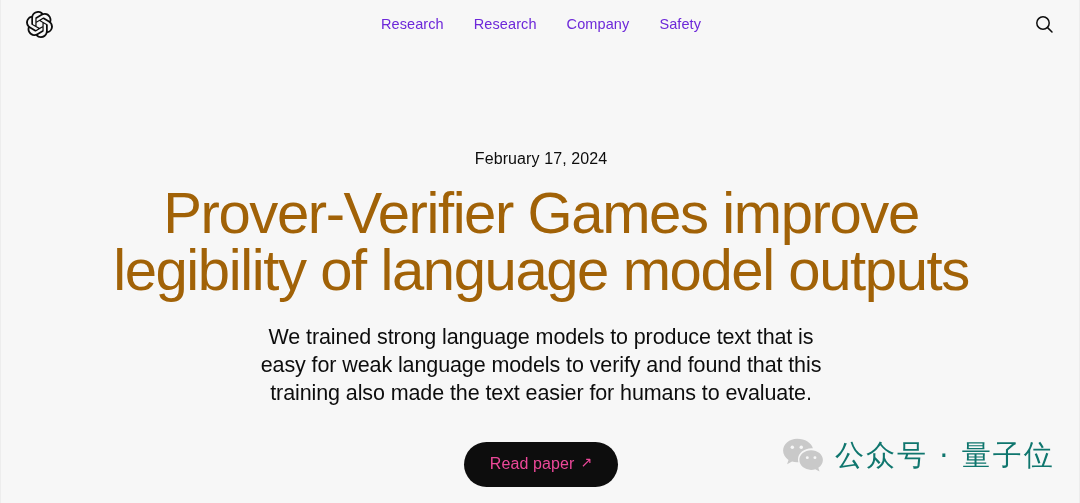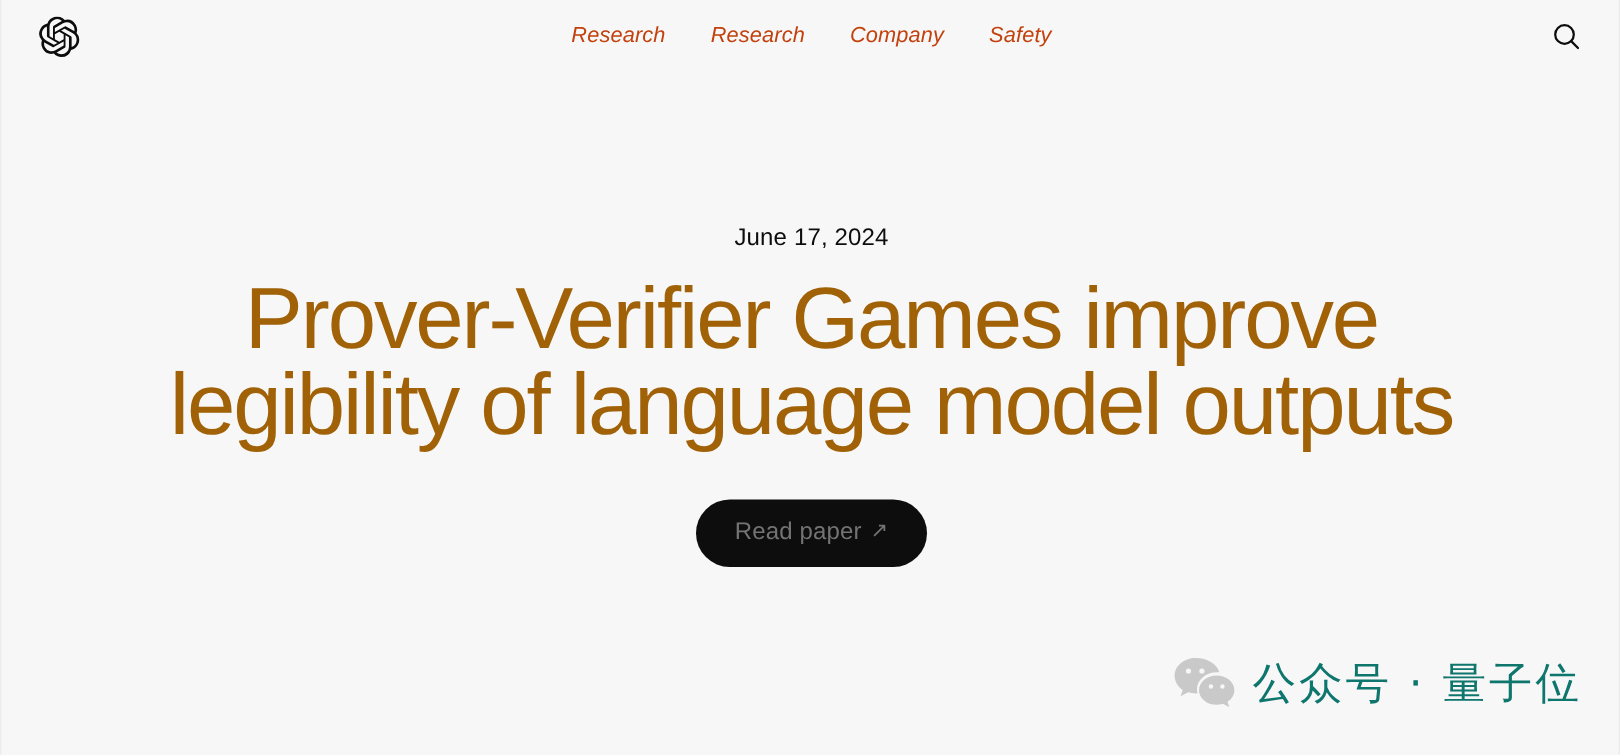--- a/index.html
+++ b/index.html
@@ -49,26 +49,25 @@
     height: 48px;
     display: flex;
     align-items: center;
     justify-content: center;
     gap: 30px;
     pointer-events: none;
   }
   .nav-item {
     font-size: 14.5px;
     line-height: 1;
-    color: #c2410c;
+    color: #6d28d9;
     letter-spacing: 0.1px;
     cursor: pointer;
     pointer-events: auto;
     white-space: nowrap;
-    font-style: italic;
   }
 
   .search-btn {
     margin-left: auto;
     width: 26px;
     height: 26px;
     display: flex;
     align-items: center;
     justify-content: center;
     cursor: pointer;
@@ -120,21 +119,21 @@
 
   .cta-wrap {
     margin-top: 35px;
   }
 
   .read-paper-btn {
     display: inline-flex;
     align-items: flex-start;
     gap: 6px;
     background: #0d0d0d;
-    color: #737373;
+    color: #ec4899;
     border: none;
     border-radius: 999px;
     padding: 14px 26px 15px 26px;
     font-size: 16px;
     line-height: 1;
     font-family: inherit;
     letter-spacing: 0.1px;
     cursor: pointer;
   }
   .arrow-ne {
@@ -192,27 +191,32 @@
     <svg width="20" height="20" viewBox="0 0 20 20" aria-hidden="true">
       <circle cx="9" cy="9" r="6.2" fill="none" stroke="#0d0d0d" stroke-width="1.5"></circle>
       <line x1="13.6" y1="13.6" x2="18" y2="18" stroke="#0d0d0d" stroke-width="1.5" stroke-linecap="round"></line>
     </svg>
   </div>
 
 </div>
 
 <div class="hero">
 
-  <div class="date">June 17, 2024</div>
+  <div class="date">February 17, 2024</div>
 
   <h1 class="headline">
     <span class="hl-line">Prover-Verifier Games improve</span>
     <span class="hl-line">legibility of language model outputs</span>
   </h1>
 
+  <p class="subtitle">
+    <span class="sub-line">We trained strong language models to produce text that is</span>
+    <span class="sub-line">easy for weak language models to verify and found that this</span>
+    <span class="sub-line">training also made the text easier for humans to evaluate.</span>
+  </p>
 
   <div class="cta-wrap">
     <button class="read-paper-btn">
       <span>Read paper</span>
       <span class="arrow-ne">↗</span>
     </button>
   </div>
 
 </div>
 

